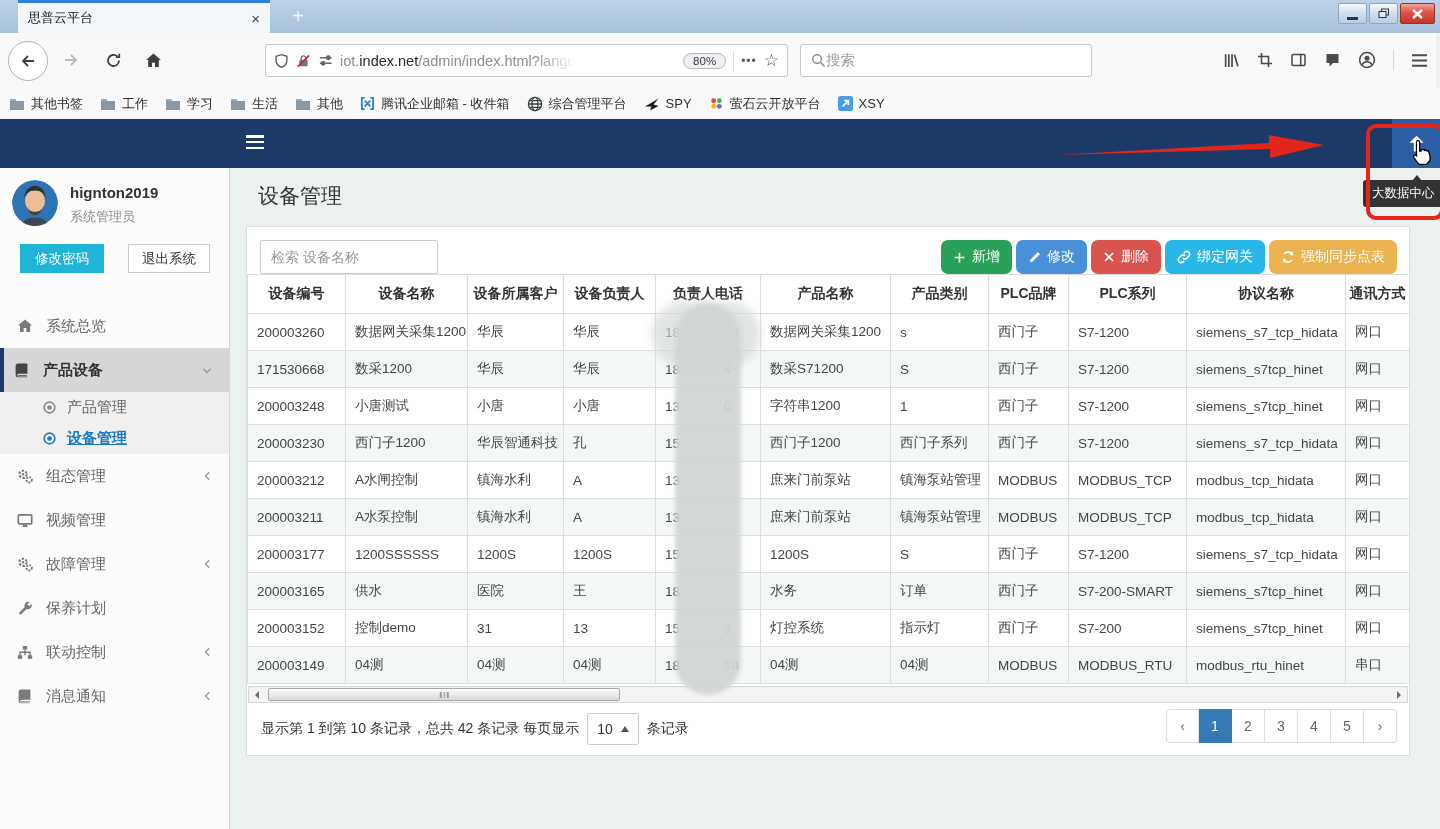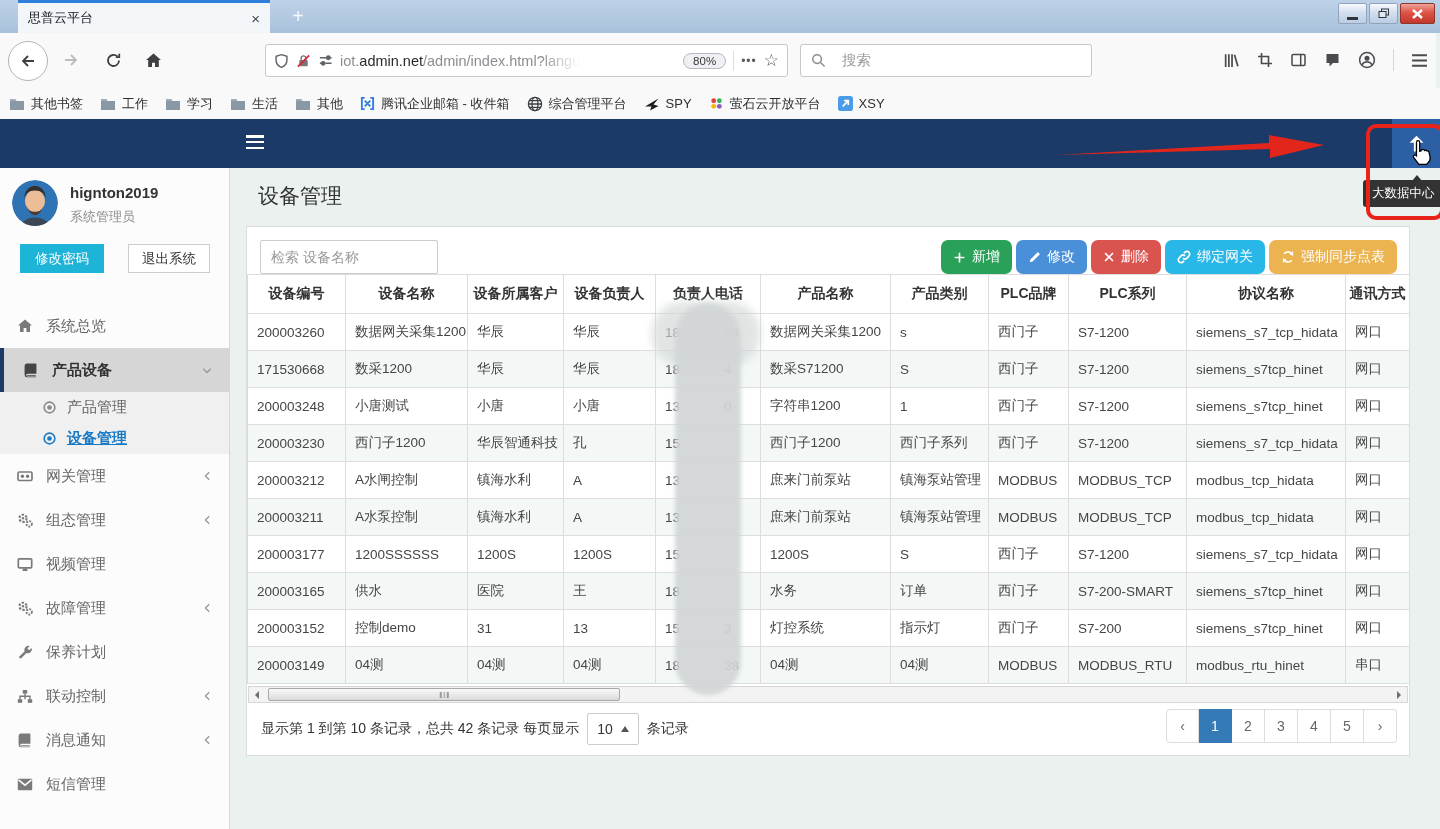--- a/index.html
+++ b/index.html
@@ -26,21 +26,21 @@
           box-sizing:border-box;display:flex;align-items:center;padding:0 8px;font-size:14.5px;gap:7px;}
   .url-sep{width:1px;height:20px;background:#ddd;}
   .url-pre,.url-path{color:#8d8d92;}
   .url-domain{color:#2a2a2e;}
   .url-path{overflow:hidden;white-space:nowrap;max-width:168px;
             -webkit-mask-image:linear-gradient(90deg,#000 75%,transparent);mask-image:linear-gradient(90deg,#000 75%,transparent);}
   .zoom-pill{border:1px solid #b9b9bd;border-radius:10px;padding:1px 9px;font-size:11.5px;color:#39393d;background:#f0f0f4;margin-left:auto;}
   .dots{color:#5a5a5f;font-size:12px;letter-spacing:1px;}
   .star{color:#5a5a5f;font-size:17px;}
   .searchbox{position:absolute;left:800px;top:11px;width:292px;height:33px;background:#fff;border:1px solid #c8c8cc;border-radius:3px;
-             box-sizing:border-box;display:flex;align-items:center;gap:16px;padding:0 10px;color:#9a9a9e;font-size:14.5px;}
+             box-sizing:border-box;display:flex;align-items:center;gap:0;padding:0 10px;color:#9a9a9e;font-size:14.5px;}
   .tbicons{position:absolute;right:8px;top:8px;height:38px;display:flex;align-items:center;gap:17px;color:#4a4a4f;}
   .tb-sep{width:1px;height:22px;background:#d4d4d8;}
 
   .bookmarksbar{position:absolute;top:88px;left:0;right:0;height:31px;background:#f9f9fa;border-bottom:1px solid #dde0e4;
                 display:flex;align-items:center;padding:0 9px;gap:17px;font-size:13px;color:#2f2f33;}
   .bm{display:flex;align-items:center;gap:6px;white-space:nowrap;}
 
   
   .appbar{position:absolute;top:119px;left:0;right:0;height:49px;background:#1b3a68;}
   .hamb{position:absolute;left:246px;top:16px;width:18px;}
@@ -51,21 +51,21 @@
   .usercard{position:absolute;left:0;top:10px;right:0;height:60px;}
   .avatar{position:absolute;left:12px;top:2px;width:46px;height:46px;border-radius:50%;overflow:hidden;}
   .uname{position:absolute;left:70px;top:6px;font-size:15px;font-weight:bold;color:#333;}
   .urole{position:absolute;left:70px;top:30px;font-size:13px;color:#8b8b8b;}
   .userbtns{position:absolute;left:20px;top:76px;display:flex;gap:24px;}
   .btn-cyan{width:84px;height:29px;background:#1db4d8;color:#fff;border:none;font-size:13.5px;font-family:inherit;text-align:center;}
   .btn-plain{width:82px;height:29px;background:#fff;border:1px solid #ccc;color:#333;font-size:13.5px;font-family:inherit;}
   .menu{position:absolute;top:136px;left:0;right:0;}
   .mi{height:44px;display:flex;align-items:center;padding:0 16px;color:#666;font-size:15px;gap:13px;box-sizing:border-box;}
   .mi .chev{margin-left:auto;color:#9a9a9a;}
-  .mi.section-active{background:#d6d6d6;border-left:4px solid #1b3a68;padding-left:18px;color:#333;font-weight:bold;}
+  .mi.section-active{background:#d6d6d6;border-left:4px solid #1b3a68;padding-left:9px;color:#333;font-weight:bold;}
   .submenu{background:#f0f0f0;height:62px;padding-top:0;}
   .smi{height:31px;display:flex;align-items:center;padding-left:42px;gap:10px;color:#666;font-size:15px;}
   .smi.active{color:#1a7ac5;font-weight:bold;}
   .smi.active .smi-label{text-decoration:underline;}
 
   .content{position:absolute;left:231px;top:168px;right:0;bottom:0;background:#eaf1ef;}
   .page-title{position:absolute;left:27px;top:14px;font-size:21px;color:#333;}
   .panel{position:absolute;left:15px;top:58px;width:1164px;height:530px;background:#fff;border:1px solid #dcdcdc;box-sizing:border-box;}
   .panel-search{position:absolute;left:13px;top:13px;width:178px;height:34px;border:1px solid #ccc;border-radius:2px;
                 box-sizing:border-box;padding:0 10px;font-size:14px;color:#333;font-family:inherit;}
@@ -175,21 +175,21 @@
           </svg>
       </span>
       <span class="icon">
         <svg width="15" height="15" viewBox="0 0 16 16" stroke="#5f6368" stroke-width="1.6" fill="#5f6368">
             <path d="M2 5h7M13 5h1.5M2 11h1.5M8 11h6.5" fill="none"></path>
             <circle cx="11" cy="5" r="1.8"></circle>
             <circle cx="5.5" cy="11" r="1.8"></circle>
           </svg>
       </span>
       <span class="url-pre">iot.</span>
-        <span class="url-domain" style="margin-left:-7px">admin.net</span>
+        <span class="url-domain" style="margin-left:-7px">index.net</span>
         <span class="url-path" style="margin-left:-7px">/admin/index.html?langu</span>
       <span class="zoom-pill">80%</span>
       <span class="url-sep"></span>
       <span class="dots">•••</span>
       <span class="star">☆</span>
     </div>
 
     <div class="searchbox">
       <span class="icon">
         <svg width="15" height="15" viewBox="0 0 16 16" fill="none" stroke="#8d8d92" stroke-width="1.6">
@@ -397,33 +397,20 @@
           </div>
           <div class="smi active">
             <span class="icon" style="color: rgb(26, 122, 197);">
               <svg width="15" height="15" viewBox="0 0 16 16">
                 <circle cx="8" cy="8" r="5.7" fill="none" stroke="currentColor" stroke-width="1.7"></circle>
                 <circle cx="8" cy="8" r="2.5" fill="currentColor"></circle>
               </svg>
             </span>
             <span class="smi-label">设备管理</span>
           </div>
-        </div>
-        <div class="mi">
-          <span class="icon" style="color: rgb(122, 122, 122); width: 17px;">
-            <svg width="16" height="14" viewBox="0 0 16 14">
-              <rect x="1" y="3" width="14" height="8.5" rx="1.4" fill="none" stroke="currentColor" stroke-width="1.7"></rect>
-              <circle cx="5.4" cy="7.2" r="1.7" fill="currentColor"></circle>
-              <circle cx="10.6" cy="7.2" r="1.7" fill="currentColor"></circle>
-            </svg>
-          </span>
-          <span>网关管理</span>
-          <span class="chev"><svg width="11" height="12" viewBox="0 0 16 16" fill="none" stroke="currentColor" stroke-width="2">
-              <path d="M10.5 2.5 5 8l5.5 5.5"></path>
-            </svg></span>
         </div>
         <div class="mi">
           <span class="icon" style="color: rgb(122, 122, 122); width: 17px;">
             <svg width="16" height="16" viewBox="0 0 16 16">
               <g fill="none" stroke="currentColor">
                 <circle cx="6" cy="6.3" r="3.6" stroke-width="2.1" stroke-dasharray="2.3 1.5"></circle>
                 <circle cx="6" cy="6.3" r="1.2" fill="currentColor" stroke="none"></circle>
                 <circle cx="12.2" cy="11.8" r="2.7" stroke-width="1.9" stroke-dasharray="1.9 1.2"></circle>
               </g>
             </svg>
@@ -482,29 +469,20 @@
         <div class="mi">
           <span class="icon" style="color: rgb(122, 122, 122); width: 17px;">
             <svg width="15" height="16" viewBox="0 0 16 16" fill="currentColor">
               <path d="M4 1h9.5a.8.8 0 0 1 .8.8V12H4.5a1.6 1.6 0 0 0 0 3H14v.8H4.3A2.8 2.8 0 0 1 1.7 13V3.4A2.5 2.5 0 0 1 4 1zm.5 12.2h9v1h-9a.6.6 0 0 1 0-1z"></path>
             </svg>
           </span>
           <span>消息通知</span>
           <span class="chev"><svg width="11" height="12" viewBox="0 0 16 16" fill="none" stroke="currentColor" stroke-width="2">
               <path d="M10.5 2.5 5 8l5.5 5.5"></path>
             </svg></span>
-        </div>
-        <div class="mi">
-          <span class="icon" style="color: rgb(122, 122, 122); width: 17px;">
-            <svg width="16" height="13" viewBox="0 0 16 13">
-              <rect x="0.8" y="0.8" width="14.4" height="11.4" rx="1" fill="currentColor"></rect>
-              <path d="M1.5 1.8 8 7.2l6.5-5.4" fill="none" stroke="#fcfcfc" stroke-width="1.5"></path>
-            </svg>
-          </span>
-          <span>短信管理</span>
         </div>
         <div class="mi" style="margin-top: 18px;">
           <span></span>
         </div>
       </div>
   </div>
 
   <div class="content">
     <div class="page-title">设备管理</div>
     <div class="panel">

